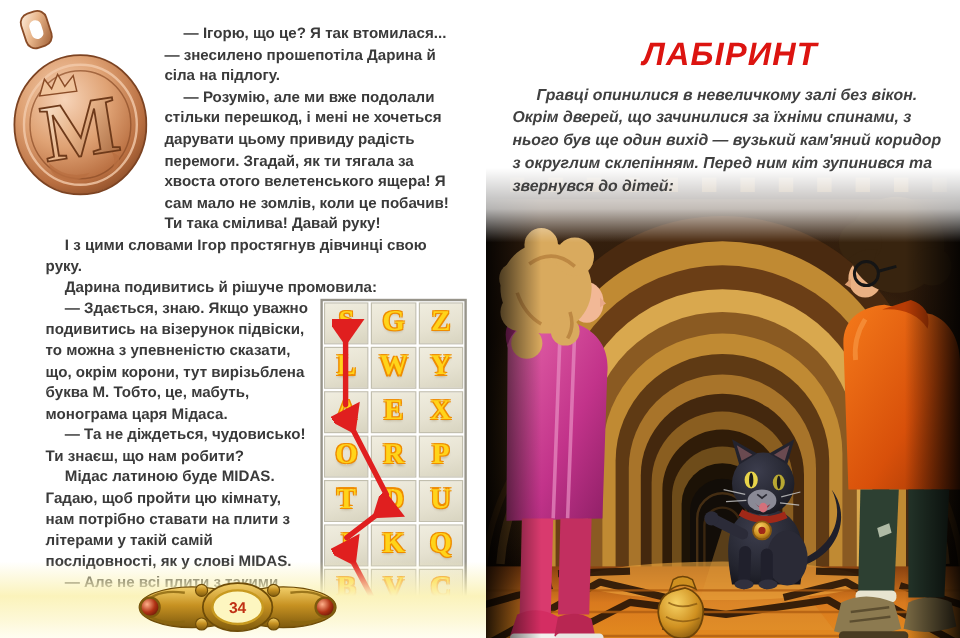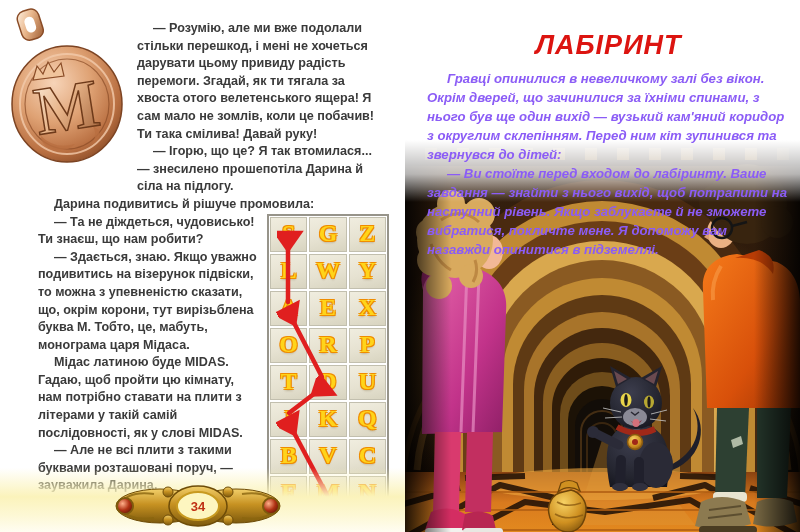--- a/index.html
+++ b/index.html
@@ -22,21 +22,21 @@
   .arrows-overlay{position:absolute;inset:0;pointer-events:none;}
   .footer-band{position:absolute;left:0;bottom:0;width:405px;height:64px;
                background:linear-gradient(to bottom,rgba(253,247,200,0) 0%,#fbf3bb 45%,#fdf8d6 75%,#fffdf2 100%);}
   .ornament-wrap{position:absolute;left:108px;top:483px;width:180px;height:47px;}
   
   .right-page{position:absolute;left:405px;top:16px;width:395px;height:376px;background:#ffffff;font-style:italic;}
   .illustration{position:absolute;left:0;top:124px;width:395px;height:408px;z-index:1;}
   .rtext{position:relative;z-index:2;padding:0 10px 0 22px;}
   .page-title{margin:14px 0 8px 0;text-align:center;font-size:27px;font-weight:bold;
               letter-spacing:1px;color:#dc1410;font-family:"Liberation Sans",sans-serif;}
-  .rtext p{margin:0;text-indent:20px;font-size:13.2px;line-height:19px;font-weight:bold;color:#8b5cf6;}
+  .rtext p{margin:0;text-indent:20px;font-size:13.2px;line-height:19px;font-weight:bold;color:#404040;}
 </style>
 </head>
 <body>
 
 <div class="spread">
 
   <div class="left-page">
     <div class="text-flow">
 
       <div class="medallion-float">
@@ -66,22 +66,23 @@
 
           <path d="M28 72 l4 -14 6 8 5 -12 6 10 7 -9 3 13 z" fill="#f0c49c" stroke="#8a4c27" stroke-width="1.2"></path>
 
           <path d="M36 128 q14 14 34 8 q-10 10 -26 4 q-8 -4 -8 -12z" fill="#b96f41" opacity="0.8"></path>
           <path d="M88 118 q6 12 -4 20 q12 -4 10 -16z" fill="#b96f41" opacity="0.8"></path>
 
           <text x="62" y="122" text-anchor="middle" transform="rotate(-9 62 100)" font-family="Liberation Serif, serif" font-size="68" font-weight="bold" fill="url(#mshine)" stroke="#6e3a1a" stroke-width="1.5">M</text>
         </svg>
       </div>
 
+      <p>— Ігорю, що це? Я так втомилася... — знесилено прошепотіла Дарина й сіла на підлогу.</p>
       <p>— Розумію, але ми вже подолали стільки перешкод, і мені не хочеться дарувати цьому привиду радість перемоги. Згадай, як ти тягала за хвоста отого велетенського ящера! Я сам мало не зомлів, коли це побачив! Ти така смілива! Давай руку!</p>
-      <p>— Ігорю, що це? Я так втомилася... — знесилено прошепотіла Дарина й сіла на підлогу.</p>
+      <p>І з цими словами Ігор простягнув дівчинці свою руку.</p>
       <p>Дарина подивитись й рішуче промовила:</p>
 
       <div class="grid-float">
         <div class="letter-grid">
           <div class="cell">S</div>
           <div class="cell">G</div>
           <div class="cell">Z</div>
           <div class="cell">L</div>
           <div class="cell">W</div>
           <div class="cell">Y</div>
@@ -112,22 +113,22 @@
           </defs>
           <g stroke="#e01f1f" stroke-width="4.5" fill="none" stroke-linecap="round">
             <line x1="60" y1="281" x2="24" y2="213" marker-end="url(#ah)"></line>
             <line x1="22" y1="199" x2="52" y2="176" marker-end="url(#ah)"></line>
             <line x1="55" y1="163" x2="24" y2="103" marker-end="url(#ah)"></line>
             <line x1="21" y1="88" x2="21" y2="28" marker-end="url(#ah)"></line>
           </g>
         </svg>
       </div>
 
+      <p>— Здається, знаю. Якщо уважно подивитись на візерунок підвіски, то можна з упевненістю сказати, що, окрім корони, тут вирізьблена буква М. Тобто, це, мабуть, монограма царя Мідаса.</p>
       <p>— Та не діждеться, чудовисько! Ти знаєш, що нам робити?</p>
-      <p>— Здається, знаю. Якщо уважно подивитись на візерунок підвіски, то можна з упевненістю сказати, що, окрім корони, тут вирізьблена буква М. Тобто, це, мабуть, монограма царя Мідаса.</p>
       <p>Мідас латиною буде MIDAS. Гадаю, щоб пройти цю кімнату, нам потрібно ставати на плити з літерами у такій самій послідовності, як у слові MIDAS.</p>
       <p>— Але не всі плити з такими буквами розташовані поруч, — зауважила Дарина.</p>
       <p>— Дійсно, не всі. У такому випадку будемо стрибати! Вперед!</p>
 
     </div>
 
     <div class="footer-band"></div>
 
     <div class="ornament-wrap">
       <svg width="180" height="47" viewBox="0 0 180 47">
@@ -358,17 +359,16 @@
 
         <rect x="0" y="0" width="46" height="408" fill="url(#leftV)"></rect>
         <rect x="349" y="0" width="46" height="408" fill="url(#rightV)"></rect>
         <rect x="0" y="0" width="395" height="62" fill="url(#fadeTop)"></rect>
       </svg>
     </div>
 
     <div class="rtext">
       <h1 class="page-title">ЛАБІРИНТ</h1>
       <p>Гравці опинилися в невеличкому залі без вікон. Окрім дверей, що зачинилися за їхніми спинами, з нього був ще один вихід — вузький кам'яний коридор з округлим склепінням. Перед ним кіт зупинився та звернувся до дітей:</p>
-      <p>— Ви стоїте перед входом до лабіринту. Ваше завдання — знайти з нього вихід, щоб потрапити на наступний рівень. Якщо заблукаєте й не зможете вибратися, покличте мене. Я допоможу вам назавжди опинитися в підземеллі.</p>
     </div>
   </div>
 
 </div>
 
 </body></html>

